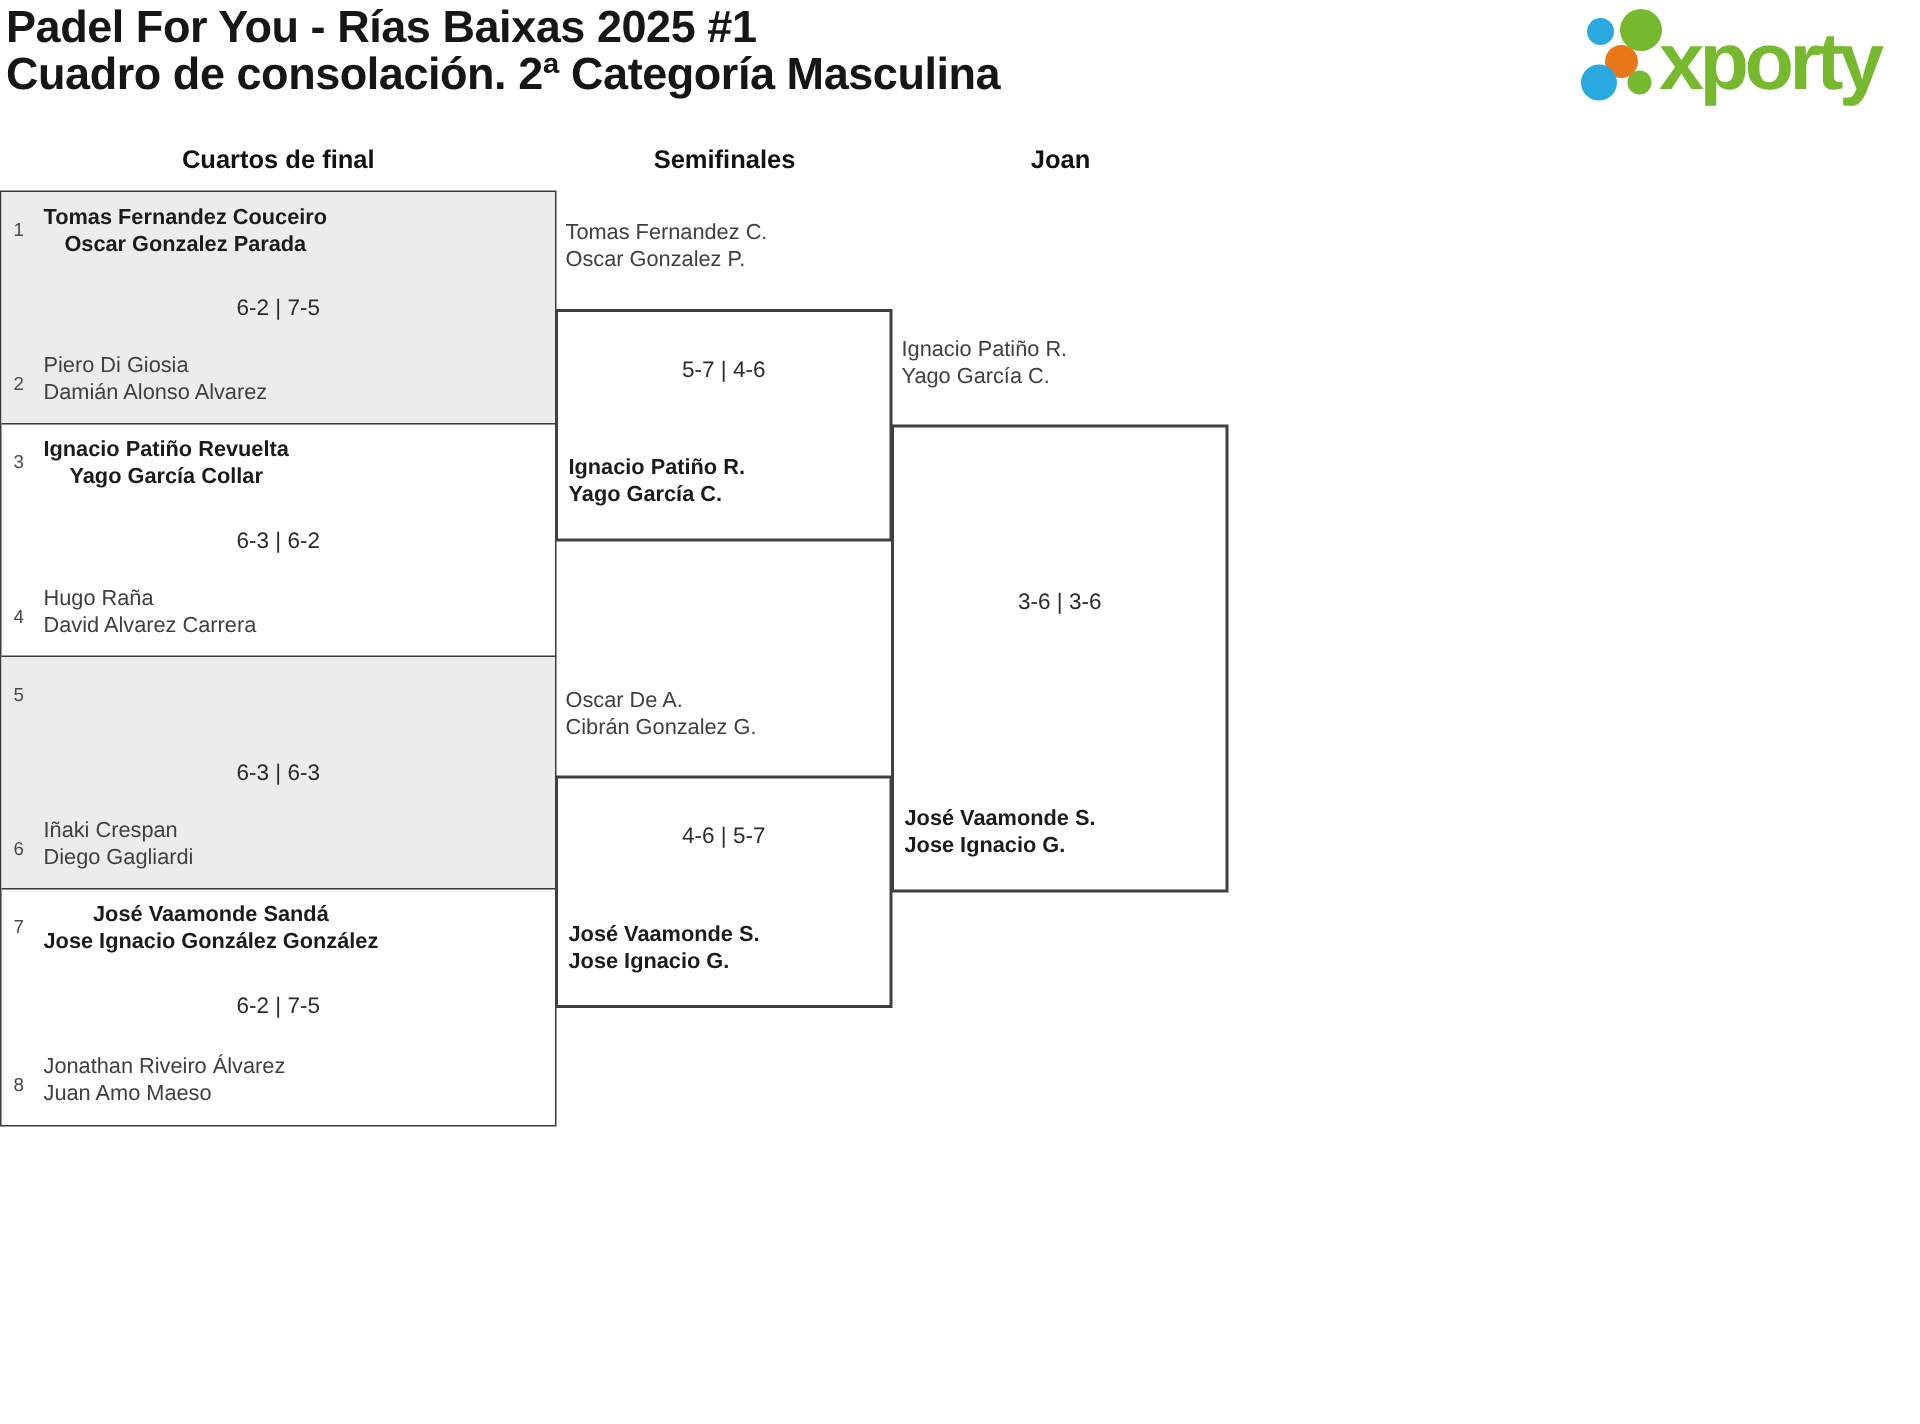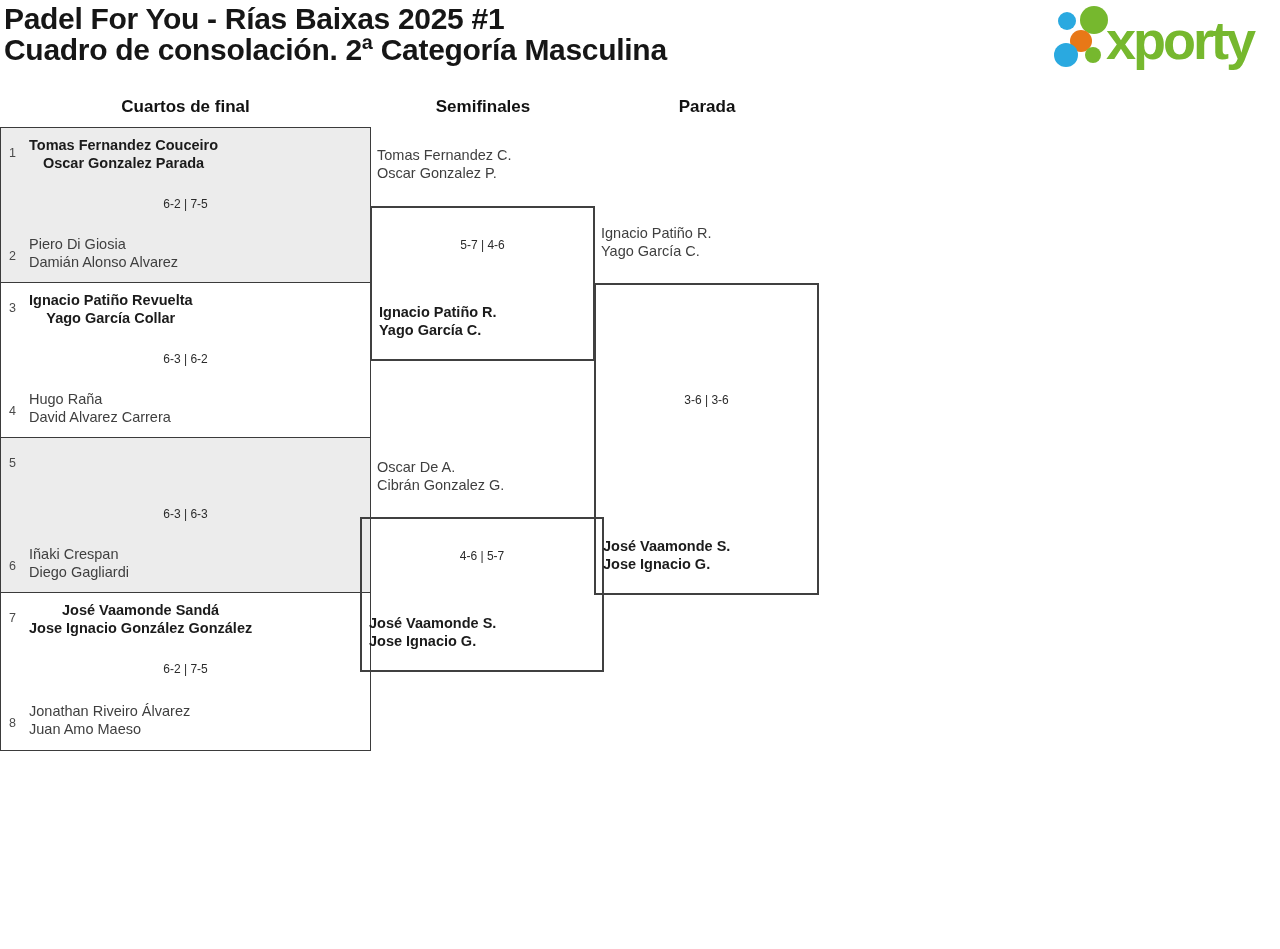--- a/index.html
+++ b/index.html
@@ -34,26 +34,26 @@
   .team { font-size:14.5px; line-height:17.5px; color:#3f3f3f; white-space:nowrap; }
   .team.winner { font-weight:700; color:#1b1b1b; }
   .seed { position:absolute; left:8px; font-size:12.5px; color:#4a4a4a; }
   .qf-block .team-top { position:absolute; left:28px; top:9px;text-align:center; }
   .qf-block .seed-top { top:18px; }
   .qf-block .score { top:69px; }
   .qf-block .team-bottom { position:absolute; left:28px; bottom:11px; }
   .qf-block .seed-bottom { bottom:19px; }
   .score {
     position:absolute; left:0; right:0; text-align:center;
-    font-size:12px; color:#2b2b2b; white-space:nowrap;
+    font-size:15px; color:#2b2b2b; white-space:nowrap;
   }
   
   .match-box { position:absolute; border:2px solid #404040; background:transparent; }
   .match-box.sf1 { left:370px; top:206px; width:225px; height:155px; }
-  .match-box.sf2 { left:360px; top:517px; width:244px; height:155px; }
+  .match-box.sf2 { left:370px; top:517px; width:225px; height:155px; }
   .match-box.fin { left:594px; top:283px; width:225px; height:312px; }
   .match-box .team-bottom { position:absolute; left:7px; bottom:20px; }
   .match-box.sf1 .score, .match-box.sf2 .score { top:30px; }
   .match-box.fin .score { top:108px; }
   
   .feeder { position:absolute; }
   .feeder.f-sf1 { left:377px; top:147px; }
   .feeder.f-sf2 { left:377px; top:459px; }
   .feeder.f-fin { left:601px; top:225px; }
 </style>
@@ -73,21 +73,21 @@
       <circle cx="25" cy="21" r="9" fill="#2aa9e0"></circle>
       <circle cx="39" cy="41" r="11" fill="#e87817"></circle>
       <circle cx="24" cy="55" r="12" fill="#2aa9e0"></circle>
       <circle cx="51" cy="55" r="8" fill="#76b82e"></circle>
       <text x="64" y="59" font-family="Liberation Sans, sans-serif" font-size="54" font-weight="bold" letter-spacing="-3" fill="#76b82e">xporty</text>
     </svg>
   </div>
 
   <div class="col-header qf">Cuartos de final</div>
   <div class="col-header sf">Semifinales</div>
-  <div class="col-header fin">Parada</div>
+  <div class="col-header fin">Joan</div>
 
   <div class="qf-col">
 
     <div class="qf-block gray">
       <div class="seed seed-top">1</div>
       <div class="team team-top winner">
         <div>Tomas Fernandez Couceiro</div>
         <div>Oscar Gonzalez Parada</div>
       </div>
       <div class="score">6-2 | 7-5</div>

